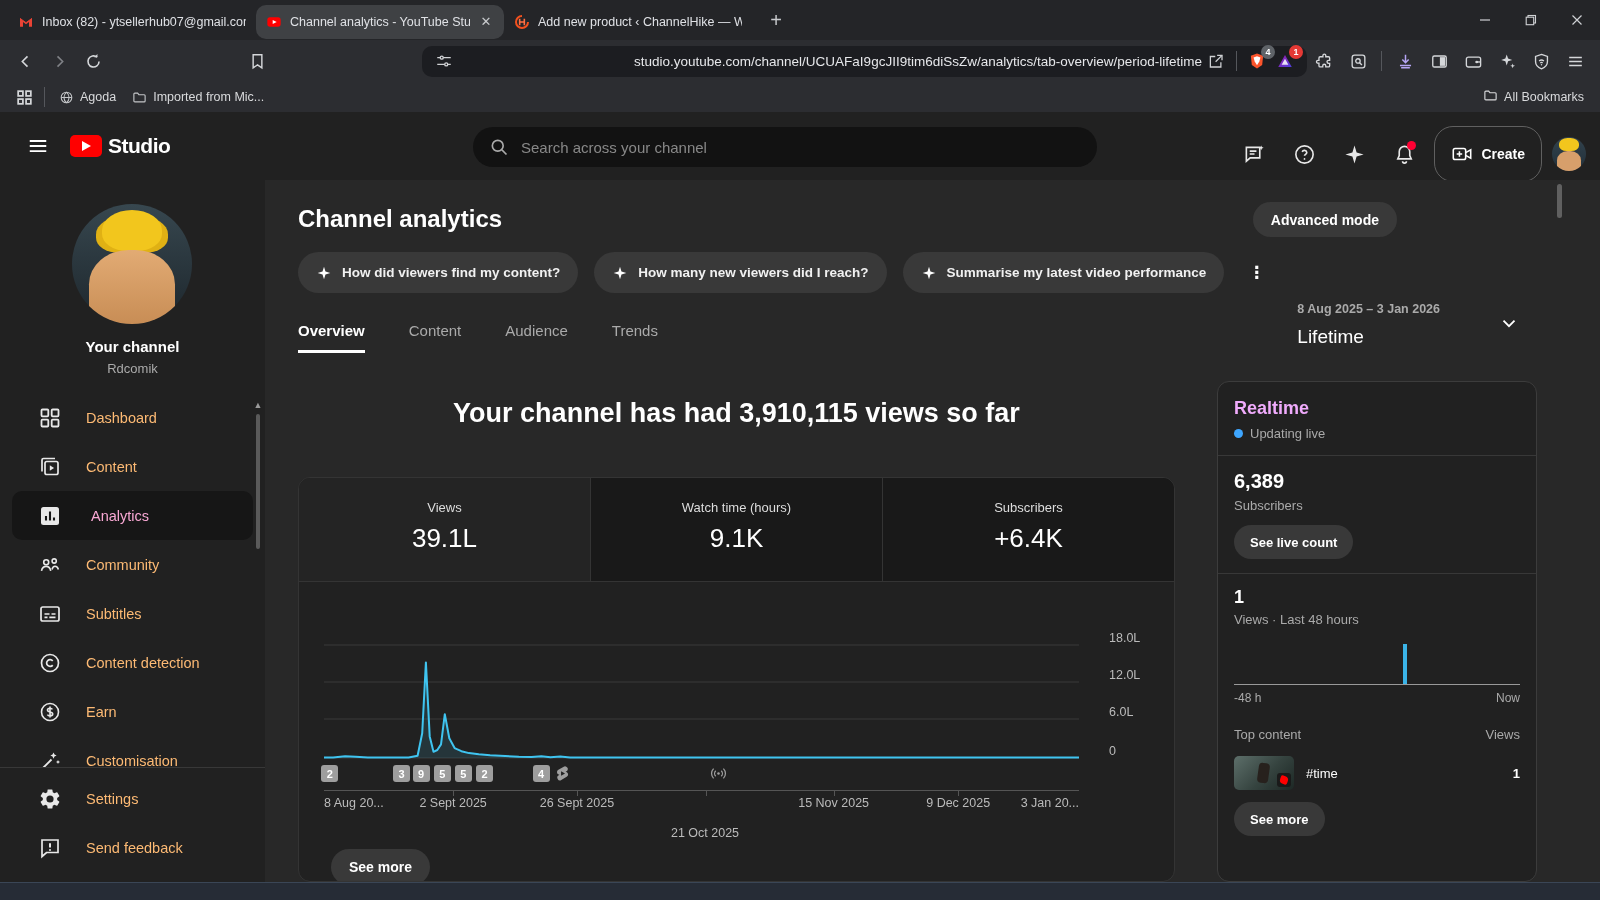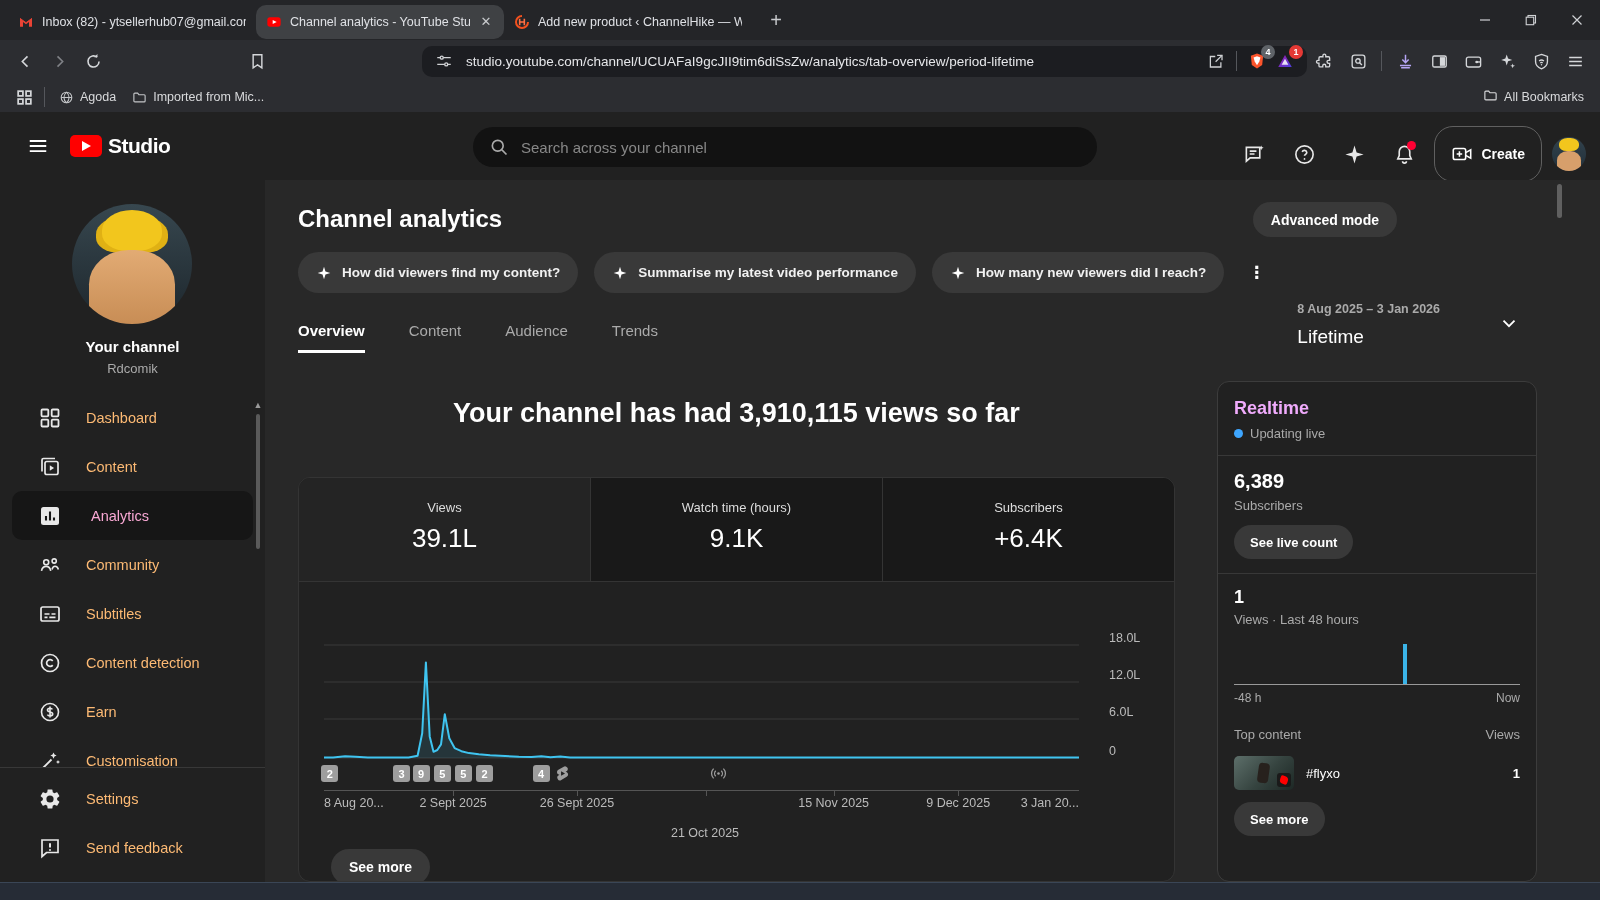--- a/index.html
+++ b/index.html
@@ -19,21 +19,21 @@
   .newtab { color:#c8cacd; font-size:20px; margin-left:10px; width:28px; height:28px; display:flex; align-items:center; justify-content:center; border-radius:50%; }
   .wincontrols { margin-left:auto; display:flex; height:100%; }
   .wc { width:46px; height:100%; display:flex; align-items:center; justify-content:center; color:#cfd1d4; }
   .wc svg { width:12px; height:12px; }
 
   .toolbar { position:absolute; top:40px; left:0; right:0; height:42px; background:#2c2d31; display:flex; align-items:center; padding:0 8px; }
   .tbtn { width:34px; height:34px; display:flex; align-items:center; justify-content:center; border-radius:8px; color:#d5d7da; flex:0 0 auto; }
   .tbtn svg { width:19px; height:19px; }
   .sep-v { width:1px; height:20px; background:#55575c; margin:0 6px; flex:0 0 1px; }
   .urlbar { display:flex; align-items:center; width:935px; height:31px; margin-left:148px; background:#1c1d21; border-radius:10px; padding:0 8px; }
-  .urlbar .url { flex:1; font-size:13.5px; color:#e6e7ea; white-space:nowrap; overflow:hidden; margin-left:8px; }
+  .urlbar .url { flex:1; font-size:13.5px; color:#e6e7ea; white-space:nowrap; overflow:hidden; margin-left:8px;text-align:right; }
   .ubtn { width:28px; height:28px; display:flex; align-items:center; justify-content:center; color:#cfd1d4; position:relative; flex:0 0 auto; }
   .ubtn svg { width:18px; height:18px; }
   .badge { position:absolute; top:-2px; right:-4px; min-width:14px; height:14px; border-radius:7px; font-size:9px; font-weight:bold; color:#fff; display:flex; align-items:center; justify-content:center; padding:0 3px; }
   .badge.gray { background:#5f6368; }
   .badge.red { background:#e53935; }
   .dl svg { color:#b5a5f5; }
 
   .bookmarksbar { position:absolute; top:82px; left:0; right:0; height:30px; background:#2c2d31; display:flex; align-items:center; padding:0 10px; font-size:12.5px; color:#d9dadc; }
   .bm { display:flex; align-items:center; gap:6px; padding:0 8px; height:24px; border-radius:6px; }
   .bm svg { width:15px; height:15px; color:#c3c5c8; }
@@ -504,29 +504,29 @@
             </svg>
           </span>
           <span>How did viewers find my content?</span>
         </div>
         <div class="chip">
           <span>
             <svg viewBox="0 0 24 24" fill="currentColor" style="width: 16px; height: 16px; display: block;">
               <path d="M12 2.5l2.2 7.3 7.3 2.2-7.3 2.2L12 21.5l-2.2-7.3-7.3-2.2 7.3-2.2z"></path>
             </svg>
           </span>
-          <span>Summarise my latest video performance</span>
+          <span>How many new viewers did I reach?</span>
         </div>
         <div class="chip">
           <span>
             <svg viewBox="0 0 24 24" fill="currentColor" style="width: 16px; height: 16px; display: block;">
               <path d="M12 2.5l2.2 7.3 7.3 2.2-7.3 2.2L12 21.5l-2.2-7.3-7.3-2.2 7.3-2.2z"></path>
             </svg>
           </span>
-          <span>How many new viewers did I reach?</span>
+          <span>Summarise my latest video performance</span>
         </div>
         <div class="chipmenu">⋮</div>
       </div>
     <div class="atabs" id="atabs">
         <div class="atab active">Overview</div>
         <div class="atab">Content</div>
         <div class="atab">Audience</div>
         <div class="atab">Trends</div>
       </div>
     <div class="daterange">
@@ -626,21 +626,21 @@
       </div>
       <div class="rttophead">
         <span>Top content</span>
         <span>Views</span>
       </div>
       <div id="rtrows">
           <div class="rtrow">
             <div class="thumb">
               <span class="shortsdot"></span>
             </div>
-            <div class="rttitle">#flyxo</div>
+            <div class="rttitle">#time</div>
             <div class="rtval">1</div>
           </div>
         </div>
       <div class="rtbtn">See more</div>
     </section>
   </main>
 
   <div class="bottomstrip"></div>
 </div>
 

